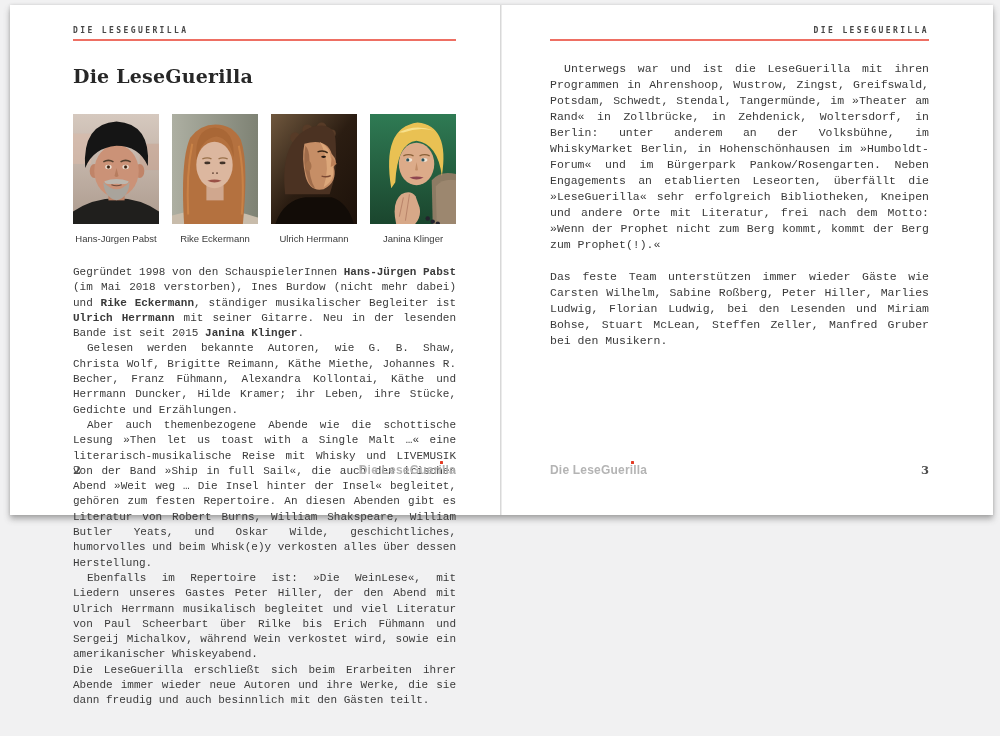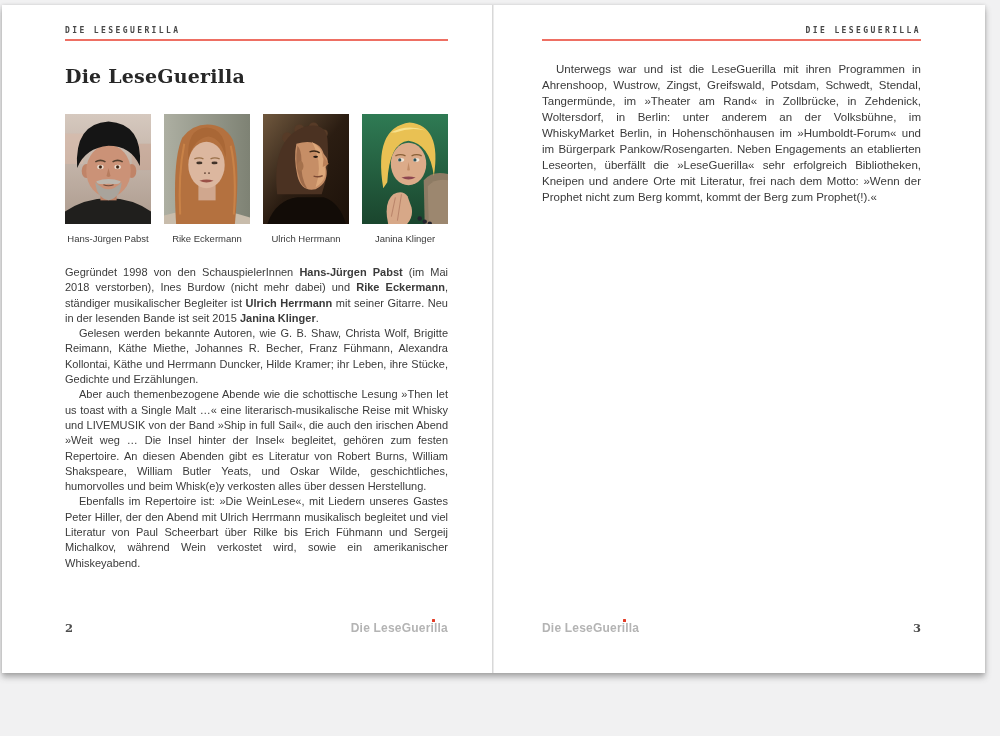--- a/index.html
+++ b/index.html
@@ -4,22 +4,22 @@
 <style>
   html,body { margin:0; padding:0; }
   body {
     width:1000px; height:736px;
     background:#f1f1f2;
     font-family:"Liberation Sans", sans-serif;
     position:relative;
     overflow:hidden;
   }
   .spread {
-    position:absolute; left:2px; top:5px;
-    width:983px; height:668px;
+    position:absolute; left:10px; top:5px;
+    width:983px; height:510px;
     display:flex;
     box-shadow:0 4px 6px rgba(80,80,80,.45), 0 0 3px rgba(0,0,0,.12);
     justify-content:flex-end;
   }
   .page { background:#fff; box-sizing:border-box; position:relative; }
   .page-left  { width:490px; padding:0 44px 0 63px; }
   .page-right { width:491px; padding:0 64px 0 48px; }
   .gutter { width:2px; background:linear-gradient(to right,#cfcfcf,#f4f4f4); }
 
   .running-head {
@@ -41,21 +41,21 @@
   .photos { display:flex; gap:13px; margin-top:27px; }
   .photos figure { flex:1; margin:0; min-width:0; }
   .photo-svg { width:100%; height:110px; display:block; }
   .photos figcaption {
     margin-top:9px; text-align:center;
     font-size:9.5px; color:#3a3a3a; white-space:nowrap;
   }
 
   .bodytext {
     margin-top:21px;
-    font-family:Liberation Sans, sans-serif;
+    font-family:Liberation Mono, monospace;
     font-size:11px; line-height:15.3px;
     color:#3a3a3a; text-align:justify;
   }
   .page-right .bodytext { margin-top:20px; font-size:11.5px; line-height:16px; }
   .bodytext p { margin:0; }
   .bodytext p.indent { text-indent:14px; }
   .bodytext p.spaced { margin-top:16px; }
 
   .footer {
     position:absolute; bottom:38px; left:63px; right:44px;
@@ -206,39 +206,41 @@
         </svg>
         <figcaption>Janina Klinger</figcaption>
       </figure>
     </div>
 
     <div class="bodytext">
       <p><span>Gegründet 1998 von den SchauspielerInnen </span><b>Hans-Jürgen Pabst</b><span> (im Mai 2018 verstorben), Ines Burdow (nicht mehr dabei) und </span><b>Rike Eckermann</b><span>, ständiger musikalischer Begleiter ist </span><b>Ulrich Herrmann</b><span> mit seiner Gitarre. Neu in der lesenden Bande ist seit 2015 </span><b>Janina Klinger</b><span>.</span></p>
       <p class="indent"><span>Gelesen werden bekannte Autoren, wie G. B. Shaw, Christa Wolf, Brigitte Reimann, Käthe Miethe, Johannes R. Becher, Franz Fühmann, Alexandra Kollontai, Käthe und Herrmann Duncker, Hilde Kramer; ihr Leben, ihre Stücke, Gedichte und Erzählungen.</span></p>
       <p class="indent"><span>Aber auch themenbezogene Abende wie die schottische Lesung »Then let us toast with a Single Malt …« eine literarisch-musikalische Reise mit Whisky und LIVEMUSIK von der Band »Ship in full Sail«, die auch den irischen Abend »Weit weg … Die Insel hinter der Insel« begleitet, gehören zum festen Repertoire. An diesen Abenden gibt es Literatur von Robert Burns, William Shakspeare, William Butler Yeats, und Oskar Wilde, geschichtliches, humorvolles und beim Whisk(e)y verkosten alles über dessen Herstellung.</span></p>
       <p class="indent"><span>Ebenfalls im Repertoire ist: »Die WeinLese«, mit Liedern unseres Gastes Peter Hiller, der den Abend mit Ulrich Herrmann musikalisch begleitet und viel Literatur von Paul Scheerbart über Rilke bis Erich Fühmann und Sergeij Michalkov, während Wein verkostet wird, sowie ein amerikanischer Whiskeyabend.</span></p>
+      <p><span>Die LeseGuerilla erschließt sich beim Erarbeiten ihrer Abende immer wieder neue Autoren und ihre Werke, die sie dann freudig und auch besinnlich mit den Gästen teilt.</span></p>
     </div>
 
     <div class="footer">
       <span class="pagenum">2</span>
       <span class="logo" style="color: rgb(180, 180, 180);">
         <span>Die LeseGuerilla</span>
         <span class="logo-dot accent-dot" style="background: rgb(228, 59, 37);"></span>
       </span>
     </div>
   </div>
 
   <div class="gutter"></div>
 
   <div class="page page-right">
     <div class="running-head">DIE LESEGUERILLA</div>
     <div class="rule accent" style="background: rgb(238, 111, 99);"></div>
 
     <div class="bodytext">
       <p class="indent"><span>Unterwegs war und ist die LeseGuerilla mit ihren Programmen in Ahrenshoop, Wustrow, Zingst, Greifswald, Potsdam, Schwedt, Stendal, Tangermünde, im »Theater am Rand« in Zollbrücke, in Zehdenick, Woltersdorf, in Berlin: unter anderem an der Volksbühne, im WhiskyMarket Berlin, in Hohenschönhausen im »Humboldt-Forum« und im Bürgerpark Pankow/Rosengarten. Neben Engagements an etablierten Leseorten, überfällt die »LeseGuerilla« sehr erfolgreich Bibliotheken, Kneipen und andere Orte mit Literatur, frei nach dem Motto: »Wenn der Prophet nicht zum Berg kommt, kommt der Berg zum Prophet(!).«</span></p>
+      <p class="spaced"><span>Das feste Team unterstützen immer wieder Gäste wie Carsten Wilhelm, Sabine Roßberg, Peter Hiller, Marlies Ludwig, Florian Ludwig, bei den Lesenden und Miriam Bohse, Stuart McLean, Steffen Zeller, Manfred Gruber bei den Musikern.</span></p>
     </div>
 
     <div class="footer">
       <span class="logo" style="color: rgb(180, 180, 180);">
         <span>Die LeseGuerilla</span>
         <span class="logo-dot accent-dot" style="background: rgb(228, 59, 37);"></span>
       </span>
       <span class="pagenum">3</span>
     </div>
   </div>

